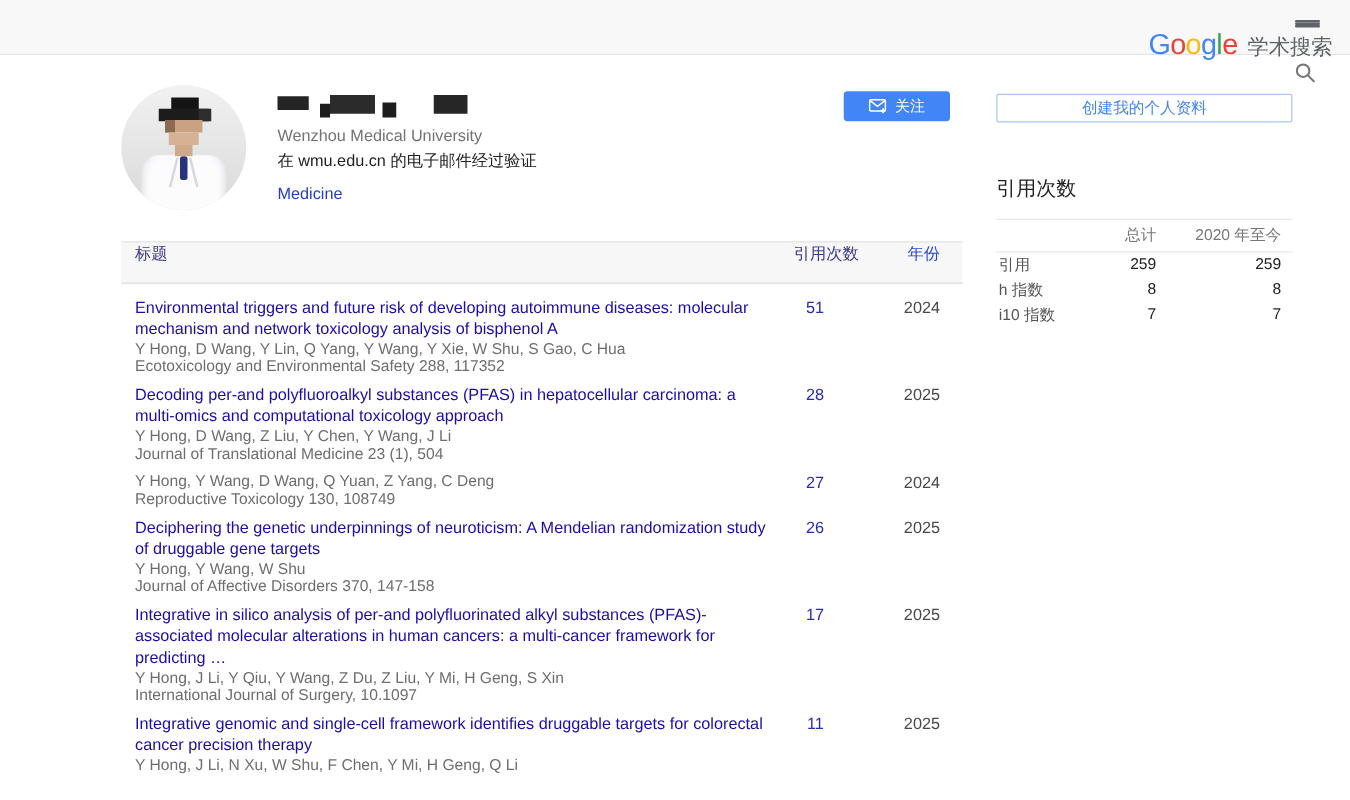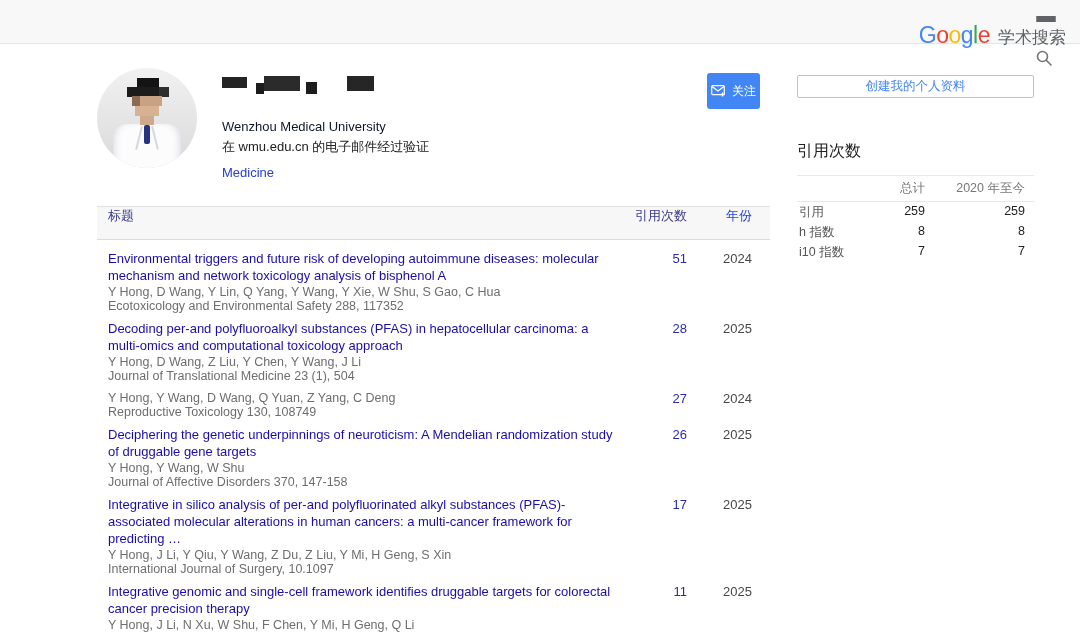--- a/index.html
+++ b/index.html
@@ -40,37 +40,37 @@
   .px { position: absolute; }
 
   .profile-info { margin-left: 25px; padding-top: 5px; }
   .redacted-name { height: 22px; display: flex; align-items: flex-start; }
   .redact { display: inline-block; background: #242424; }
   .r1 { width: 25px; height: 11px; margin-top: 4px; }
   .r2 { width: 8px;  height: 11px; margin-top: 10px; margin-left: 9px; background: #1d1d1d; }
   .r3 { width: 36px; height: 15px; margin-top: 3px; background: #2b2b2b; }
   .r4 { width: 11px; height: 12px; margin-top: 9px; margin-left: 6px; background: #1d1d1d; }
   .r5 { width: 27px; height: 15px; margin-top: 3px; margin-left: 30px; background: #262626; }
-  .aff { font-size: 13px; color: #0f172a; margin-top: 24px; }
+  .aff { font-size: 13px; color: #737373; margin-top: 6px; }
   .verified { font-size: 13px; color: #222; margin-top: 4px; text-align: center; }
   .interest-link { font-size: 13px; color: #2440c8; text-decoration: none; display: inline-block; margin-top: 9px; cursor: pointer; }
 
   .follow-btn { margin-left: auto; align-self: flex-start; margin-top: 5px; margin-right: 10px;
-    background: #4285f4; color: #fff; border: none; border-radius: 3px; height: 36px;
-    padding: 0 4px; font-size: 12px; display: flex; align-items: center; gap: 6px; cursor: pointer; }
+    background: #4285f4; color: #fff; border: none; border-radius: 3px; height: 24px;
+    padding: 0 20px; font-size: 12px; display: flex; align-items: center; gap: 6px; cursor: pointer; }
 
   
   .pub-header { display: flex; align-items: flex-start; height: 34px; background: #f7f7f7;
     border-top: 1px solid #e3e3e3; border-bottom: 1px solid #dcdcdc; padding: 0 18px 0 11px; }
   .pub-header .h-title { flex: 1; font-size: 13px; color: #39398c; cursor: pointer; }
   .pub-header .h-cite { width: 80px; text-align: right; font-size: 13px; color: #39398c; cursor: pointer; }
   .pub-header .h-year { width: 65px; text-align: right; font-size: 13px; color: #2846d6; cursor: pointer; }
 
   .pub-list { padding-top: 10px; }
-  .pub-row { display: flex; padding: 0 18px 8px 11px; }
+  .pub-row { display: flex; padding: 0 18px 8px 11px; gap: 28px; }
   .pub-main { width: 510px; }
   .pub-title { font-size: 13px; line-height: 17px; color: #1a0dab; text-decoration: none;
     display: block; cursor: pointer; }
   .pub-authors, .pub-venue { font-size: 12.5px; line-height: 12.5px; color: #6e6e6e; margin-top: 0; }
   .pub-authors { padding-top: 2px; }
   .pub-venue { padding-top: 1px; }
   .pub-cite { flex: 1; text-align: right; font-size: 13px; padding-top: 1px; }
   .pub-cite a { color: #2b2bb0; text-decoration: none; cursor: pointer; }
   .pub-year { width: 65px; text-align: right; font-size: 13px; color: #484848; padding-top: 1px; }
 

